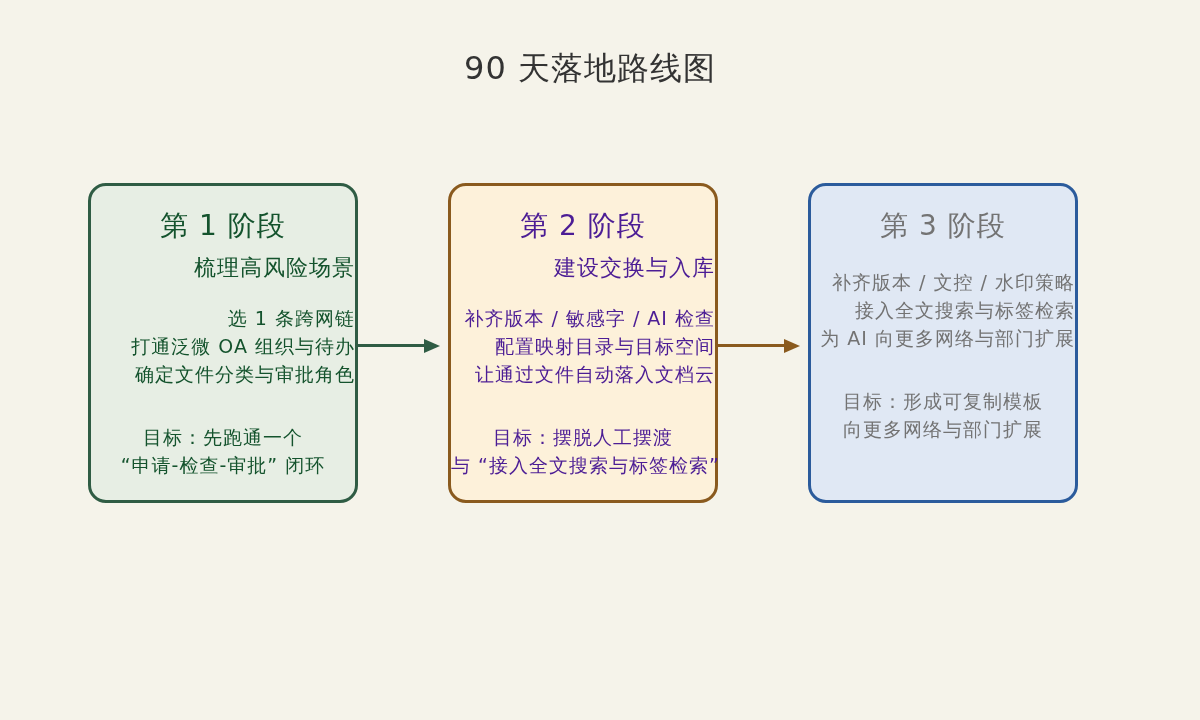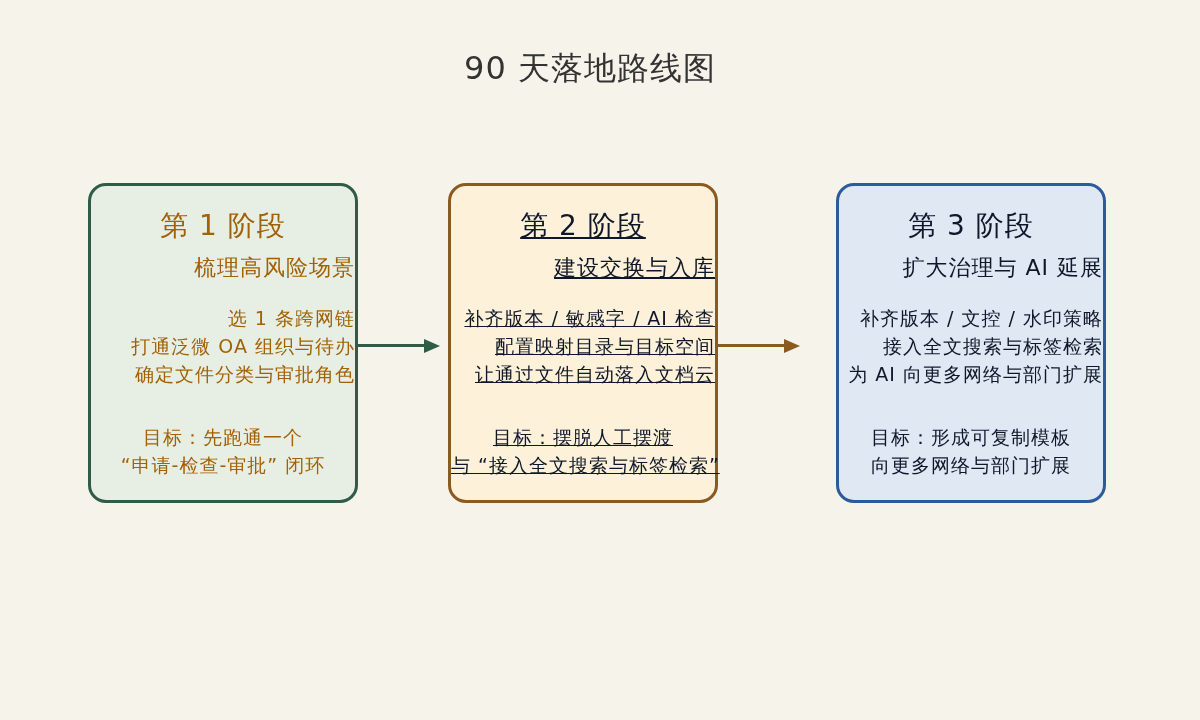--- a/index.html
+++ b/index.html
@@ -90,61 +90,60 @@
     border-left: 16px solid #000;
   }
 </style>
 </head>
 <body style="background: rgb(245, 243, 234);">
 
 <div class="canvas">
 
   <div class="page-title" style="color: rgb(51, 51, 51);">90 天落地路线图</div>
 
-  <div class="stage-card stage-1" style="background: rgb(231, 238, 228); border-color: rgb(47, 92, 68); color: #a16207;">
+  <div class="stage-card stage-1" style="background: rgb(231, 238, 228); border-color: rgb(47, 92, 68); color: #14532d;">
     <div class="stage-heading">第 1 阶段</div>
     <div class="stage-subtitle">梳理高风险场景</div>
     <div class="stage-tasks">
       <div class="text-line">选 1 条跨网链</div>
       <div class="text-line">打通泛微 OA 组织与待办</div>
       <div class="text-line">确定文件分类与审批角色</div>
     </div>
     <div class="stage-goals">
       <div class="text-line">目标：先跑通一个</div>
       <div class="text-line">“申请-检查-审批” 闭环</div>
     </div>
   </div>
 
   <div class="arrow arrow-1">
     <div class="arrow-stem" style="background: rgb(47, 92, 68);"></div>
     <div class="arrow-head" style="border-left-color: rgb(47, 92, 68);"></div>
   </div>
 
-  <div class="stage-card stage-2" style="background: rgb(253, 241, 218); border-color: rgb(138, 90, 30); color: #0f172a; text-decoration: underline;">
+  <div class="stage-card stage-2" style="background: rgb(253, 241, 218); border-color: rgb(138, 90, 30); color: #4c1d95;">
     <div class="stage-heading">第 2 阶段</div>
     <div class="stage-subtitle">建设交换与入库</div>
     <div class="stage-tasks">
       <div class="text-line">补齐版本 / 敏感字 / AI 检查</div>
       <div class="text-line">配置映射目录与目标空间</div>
       <div class="text-line">让通过文件自动落入文档云</div>
     </div>
     <div class="stage-goals">
       <div class="text-line">目标：摆脱人工摆渡</div>
       <div class="text-line">与 “接入全文搜索与标签检索”</div>
     </div>
   </div>
 
   <div class="arrow arrow-2">
     <div class="arrow-stem" style="background: rgb(138, 90, 30);"></div>
     <div class="arrow-head" style="border-left-color: rgb(138, 90, 30);"></div>
   </div>
 
-  <div class="stage-card stage-3" style="background: rgb(224, 232, 244); border-color: rgb(43, 91, 156); color: #0f172a; margin-left: 28px;">
+  <div class="stage-card stage-3" style="background: rgb(224, 232, 244); border-color: rgb(43, 91, 156); color: #737373;">
     <div class="stage-heading">第 3 阶段</div>
-    <div class="stage-subtitle">扩大治理与 AI 延展</div>
     <div class="stage-tasks">
       <div class="text-line">补齐版本 / 文控 / 水印策略</div>
       <div class="text-line">接入全文搜索与标签检索</div>
       <div class="text-line">为 AI 向更多网络与部门扩展</div>
     </div>
     <div class="stage-goals">
       <div class="text-line">目标：形成可复制模板</div>
       <div class="text-line">向更多网络与部门扩展</div>
     </div>
   </div>

